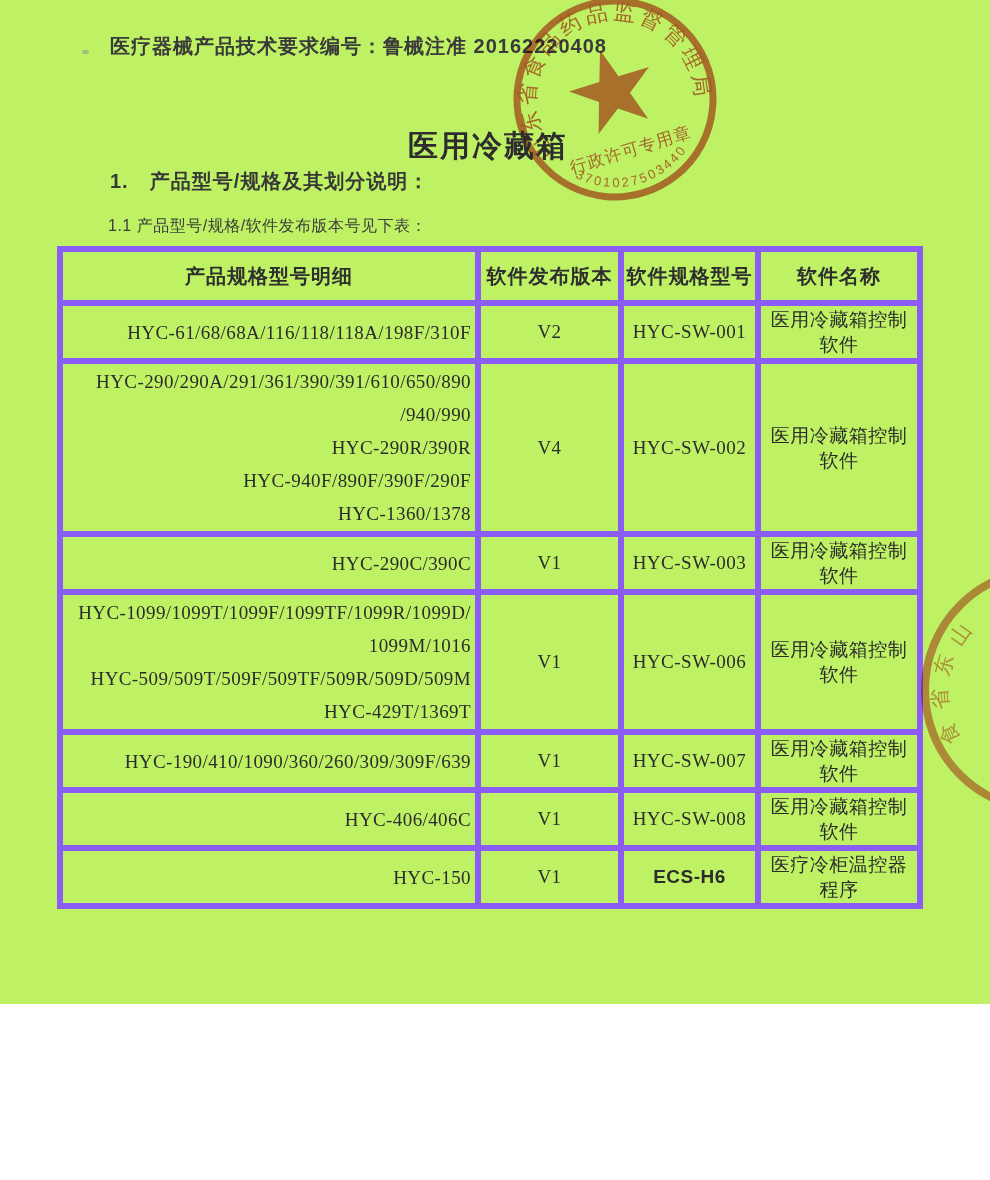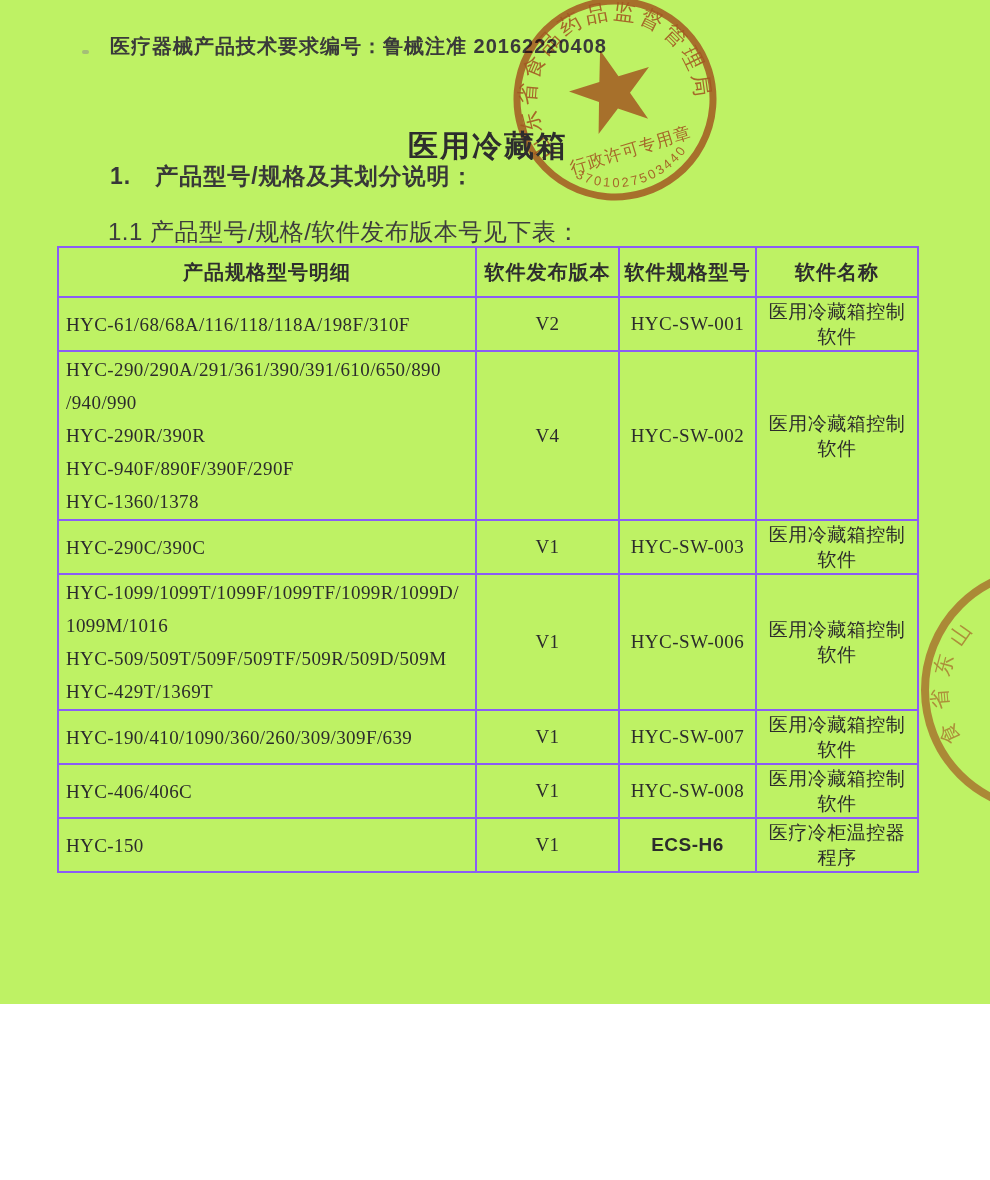--- a/index.html
+++ b/index.html
@@ -10,42 +10,42 @@
   
   .doc-number{
     position:absolute;left:110px;top:33px;font-size:20px;font-weight:600;
     color:#3a3a3a;letter-spacing:1px;
   }
   .doc-title{
     position:absolute;left:408px;top:126px;font-size:30px;font-weight:bold;
     color:#2d2d2d;letter-spacing:2px;
   }
   .sec1{
-    position:absolute;left:110px;top:161px;font-size:23px;font-weight:600;
+    position:absolute;left:110px;top:168px;font-size:20px;font-weight:600;
     color:#383838;letter-spacing:1px;
   }
   .sec11{
-    position:absolute;left:108px;top:216px;font-size:24px;font-weight:500;
+    position:absolute;left:108px;top:216px;font-size:16px;font-weight:500;
     color:#3d3d3d;letter-spacing:0.5px;
   }
   
   table.spec{
     position:absolute;left:57px;top:246px;width:860px;
     border-collapse:collapse;table-layout:fixed;
     font-family:"Liberation Serif",serif;
   }
   table.spec th,table.spec td{
-    border:2px solid #8b5cf6;overflow:hidden;margin-top:44px;
+    border:6px solid #8b5cf6;overflow:hidden;margin-top:44px;
   }
   table.spec th{
     font-family:"Liberation Sans",sans-serif;font-weight:700;font-size:20px;
     color:#2e2e2e;text-align:center;height:46px;letter-spacing:1px;
   }
   td.model{
-    text-align:left;padding:1px 4px 1px 7px;font-size:19px;color:#2c2c2c;
+    text-align:right;padding:1px 4px 1px 7px;font-size:19px;color:#2c2c2c;
     letter-spacing:0.4px;vertical-align:middle;
   }
   td.model div{line-height:27px;}
   td.model.lines-2 div{line-height:30px;}
   td.model.lines-4 div{line-height:33px;}
   td.model.lines-5 div{line-height:33px;}
   td.center{text-align:center;vertical-align:middle;font-size:19px;color:#2c2c2c;letter-spacing:0.5px;}
   td.name{padding:1px 0;}
   td.name div{line-height:25px;font-size:19px;}
   td.sans-model{font-family:"Liberation Sans",sans-serif;font-weight:600;font-size:19px;}

